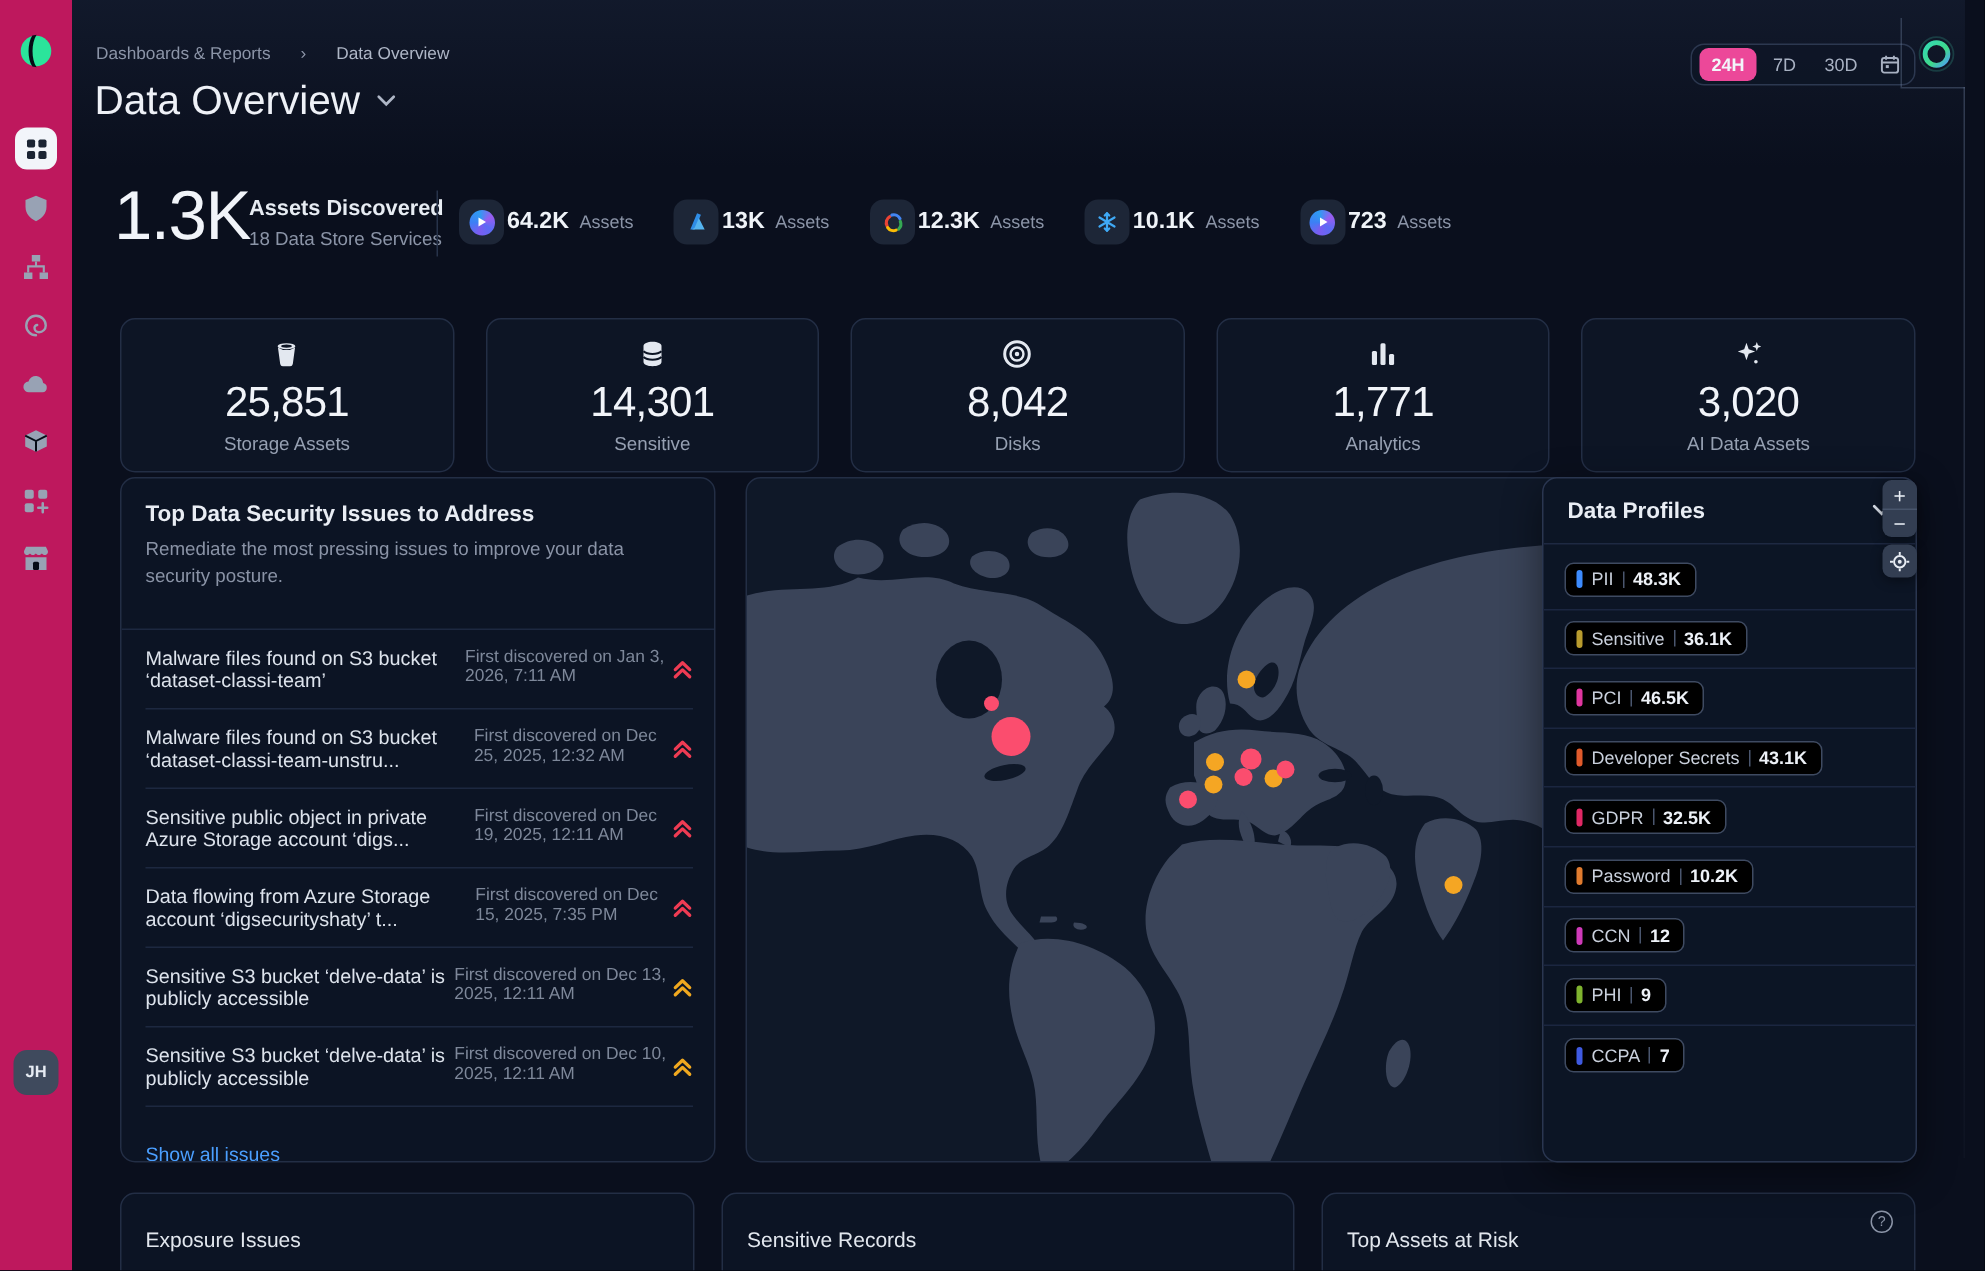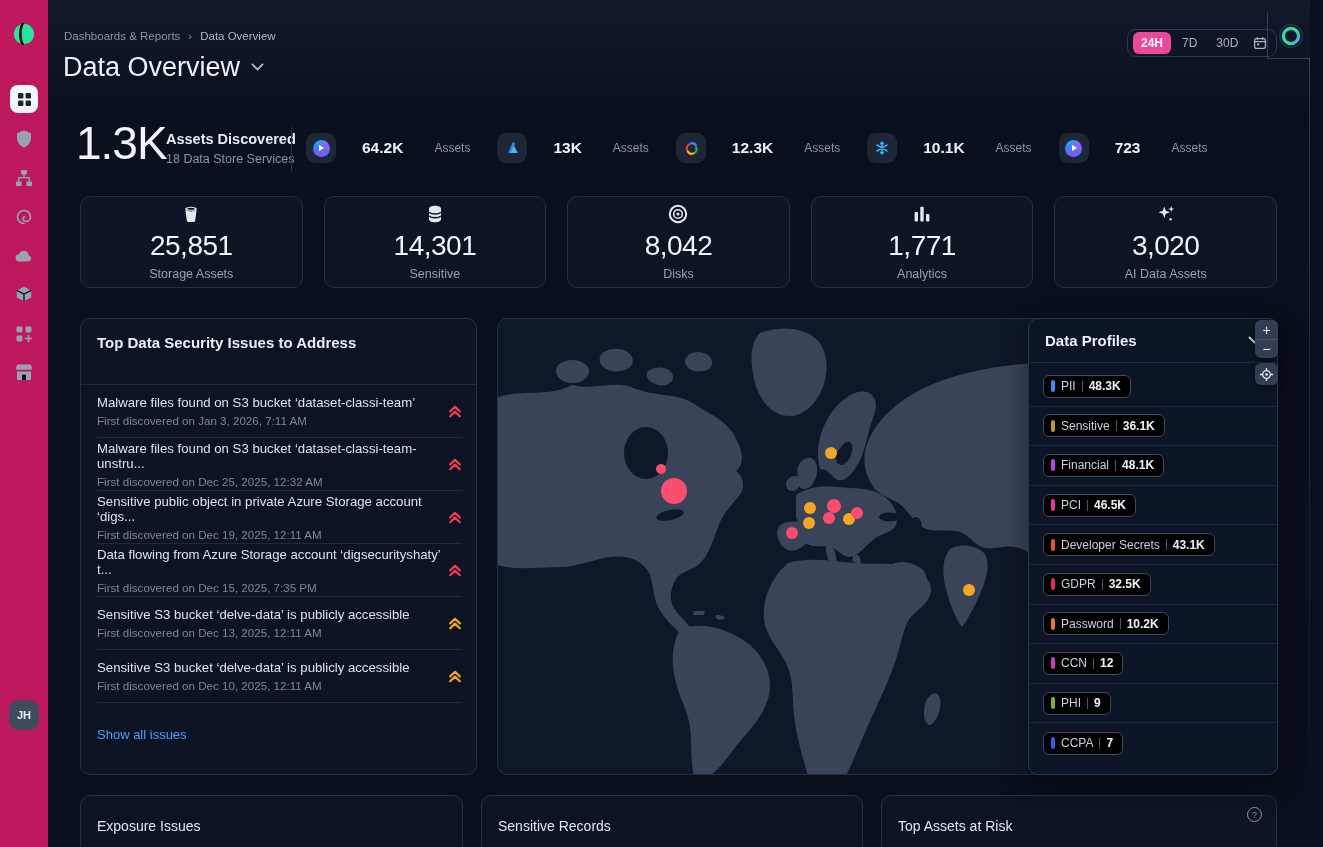--- a/index.html
+++ b/index.html
@@ -16,21 +16,21 @@
   .nav-icon { position:absolute; left:14px; width:20px; height:20px; color:#98a2b4;
               display:flex; align-items:center; justify-content:center; }
   .avatar { position:absolute; left:9px; top:700px; width:30px; height:30px; background:#3f4a5d;
             border-radius:9px; color:#e6ebf3; font-size:11px; font-weight:700;
             display:flex; align-items:center; justify-content:center; }
 
   
   .header-band { position:absolute; left:48px; top:0; width:1262px; height:112px;
                  background:linear-gradient(180deg, rgba(25,35,57,.5), rgba(10,15,29,0)); }
   .breadcrumb { position:absolute; left:64px; top:30px; font-size:11.5px; color:#8b94a7;
-                display:flex; gap:8px; align-items:center; }
+                display:flex; gap:20px; align-items:center; }
   .breadcrumb .current { color:#aeb6c6; }
   .page-title { position:absolute; left:63px; top:52px; font-size:27px; font-weight:500; color:#eef1f7;
                 display:flex; align-items:center; gap:11px; }
   .time-filter { position:absolute; left:1127px; top:29px; height:28px; border:1px solid #2c3850;
                  border-radius:9px; display:flex; align-items:center; padding:0 5px; gap:3px;
                  background:rgba(14,22,38,.6); }
   .tf-btn { font-size:12px; color:#a8b1c2; padding:4px 8px; border-radius:6px; cursor:default; }
   .tf-btn.active { background:#ec4899; color:#f2f5fa; font-weight:700; }
   .tf-cal { display:flex; align-items:center; padding:0 4px; color:#a8b1c2; }
   .corner-logo { position:absolute; left:1278px; top:23px; }
@@ -40,48 +40,48 @@
                    background:linear-gradient(180deg, rgba(108,126,158,.38), rgba(108,126,158,.04)); }
 
   
   .hero-total { position:absolute; left:76px; top:116px; font-size:46px; font-weight:500;
                 letter-spacing:-1px; color:#f1f4f9; }
   .hero-labels { position:absolute; left:166px; top:131px; }
   .hero-label { font-size:14.5px; font-weight:700; color:#e7ecf3; margin-bottom:5px; }
   .hero-sublabel { font-size:12.5px; color:#8b94a7; }
   .hero-divider { position:absolute; left:291px; top:127px; height:44px; width:1px; background:#27334a; }
   .providers { position:absolute; left:306px; top:133px; display:flex; align-items:center; gap:27px; }
-  .provider { display:flex; align-items:center; gap:26px; }
+  .provider { display:flex; align-items:center; gap:2px; }
   .ptile { width:30px; height:30px; border-radius:9px; background:#1d2637; display:flex;
            align-items:center; justify-content:center; }
   .pcount { font-size:15.5px; font-weight:700; color:#eff3f8; }
   .punit { font-size:12px; color:#8b94a7; margin-left:5px; }
   .prov-grad { position:relative; width:17px; height:17px; border-radius:50%;
                background:conic-gradient(from 200deg,#7c5cf0,#3d7ff5,#2f9bf2,#9a5cf0,#5b6cf5,#7c5cf0); }
   .prov-grad::after { content:""; position:absolute; left:6.5px; top:5px; width:0; height:0;
                border-top:3.5px solid transparent; border-bottom:3.5px solid transparent;
                border-left:5.5px solid #fff; }
 
   
-  .stats-row { position:absolute; left:80px; top:196px; width:1197px; height:92px; display:flex; gap:21px; }
+  .stats-row { position:absolute; left:80px; top:212px; width:1197px; height:103px; display:flex; gap:21px; }
   .stat-card { flex:1; background:#0d1525; border:1px solid #232e45; border-radius:10px;
                display:flex; flex-direction:column; align-items:center; justify-content:center; gap:5px; }
   .stat-icon { height:22px; color:#e3e8f0; }
   .stat-value { font-size:28px; color:#f1f4f9; letter-spacing:-.5px; }
   .stat-label { font-size:12.5px; color:#96a0b2; }
 
   
   .issues-panel { position:absolute; left:80px; top:318px; width:397px; height:457px;
                   background:#0c1424; border:1px solid #232e45; border-radius:10px; overflow:hidden; }
   .issues-header { padding:15px 16px 26px; border-bottom:1px solid #1d2840; }
   .issues-title { font-size:15px; font-weight:700; color:#e9edf4; margin-bottom:7px; }
   .issues-sub { font-size:12.5px; color:#8a93a6; line-height:1.4; width:335px; }
   .issue-row { height:53px; display:flex; align-items:center; margin:0 14px 0 16px;
                border-bottom:1px solid #1d2840; }
-  .issue-text { display:flex; flex-direction:column; gap:4px; }
+  .issue-text { display:flex; flex-direction:row; gap:4px; }
   .issue-title { font-size:13.2px; color:#dde3ec; }
   .issue-date { font-size:11.6px; color:#7d8799; }
   .sev { margin-left:auto; display:flex; }
   .show-all { padding:24px 16px; font-size:13px; color:#4b9fff; cursor:default; }
 
   
   .map-panel { position:absolute; left:497px; top:318px; width:781px; height:457px; background:#0f1828;
                border:1px solid #232e45; border-radius:10px; overflow:hidden; z-index:1; }
   .map-svg { position:absolute; left:0; top:0; }
 
@@ -343,20 +343,21 @@
         </g>
       </svg>
       <div class="stat-value">3,020</div>
       <div class="stat-label">AI Data Assets</div>
     </div>
   </div>
 
   <div class="issues-panel">
     <div class="issues-header">
       <div class="issues-title">Top Data Security Issues to Address</div>
+      <div class="issues-sub">Remediate the most pressing issues to improve your data security posture.</div>
     </div>
 
     <div class="issue-row">
       <div class="issue-text">
         <span class="issue-title">Malware files found on S3 bucket ‘dataset-classi-team’</span>
         <span class="issue-date">First discovered on Jan 3, 2026, 7:11 AM</span>
       </div>
       <span class="sev" style="color: rgb(239, 59, 83);">
         <svg width="14" height="13" viewBox="0 0 14 13">
             <path d="M2.2 6.4L7 1.8l4.8 4.6M2.2 11.2L7 6.6l4.8 4.6" stroke="currentColor" stroke-width="2.2" fill="none" stroke-linecap="round" stroke-linejoin="round"></path>
@@ -516,28 +517,20 @@
       <div class="profile-row">
         <span class="chip">
           <span class="chip-bar" style="background: rgb(184, 155, 46);"></span>
           <span class="chip-label">Sensitive</span>
           <span class="chip-sep"></span>
           <span class="chip-count">36.1K</span>
         </span>
       </div>
       <div class="profile-row">
         <span class="chip">
-          <span class="chip-bar" style="background: rgb(180, 67, 224);"></span>
-          <span class="chip-label">Financial</span>
-          <span class="chip-sep"></span>
-          <span class="chip-count">48.1K</span>
-        </span>
-      </div>
-      <div class="profile-row">
-        <span class="chip">
           <span class="chip-bar" style="background: rgb(224, 54, 159);"></span>
           <span class="chip-label">PCI</span>
           <span class="chip-sep"></span>
           <span class="chip-count">46.5K</span>
         </span>
       </div>
       <div class="profile-row">
         <span class="chip">
           <span class="chip-bar" style="background: rgb(224, 90, 43);"></span>
           <span class="chip-label">Developer Secrets</span>

